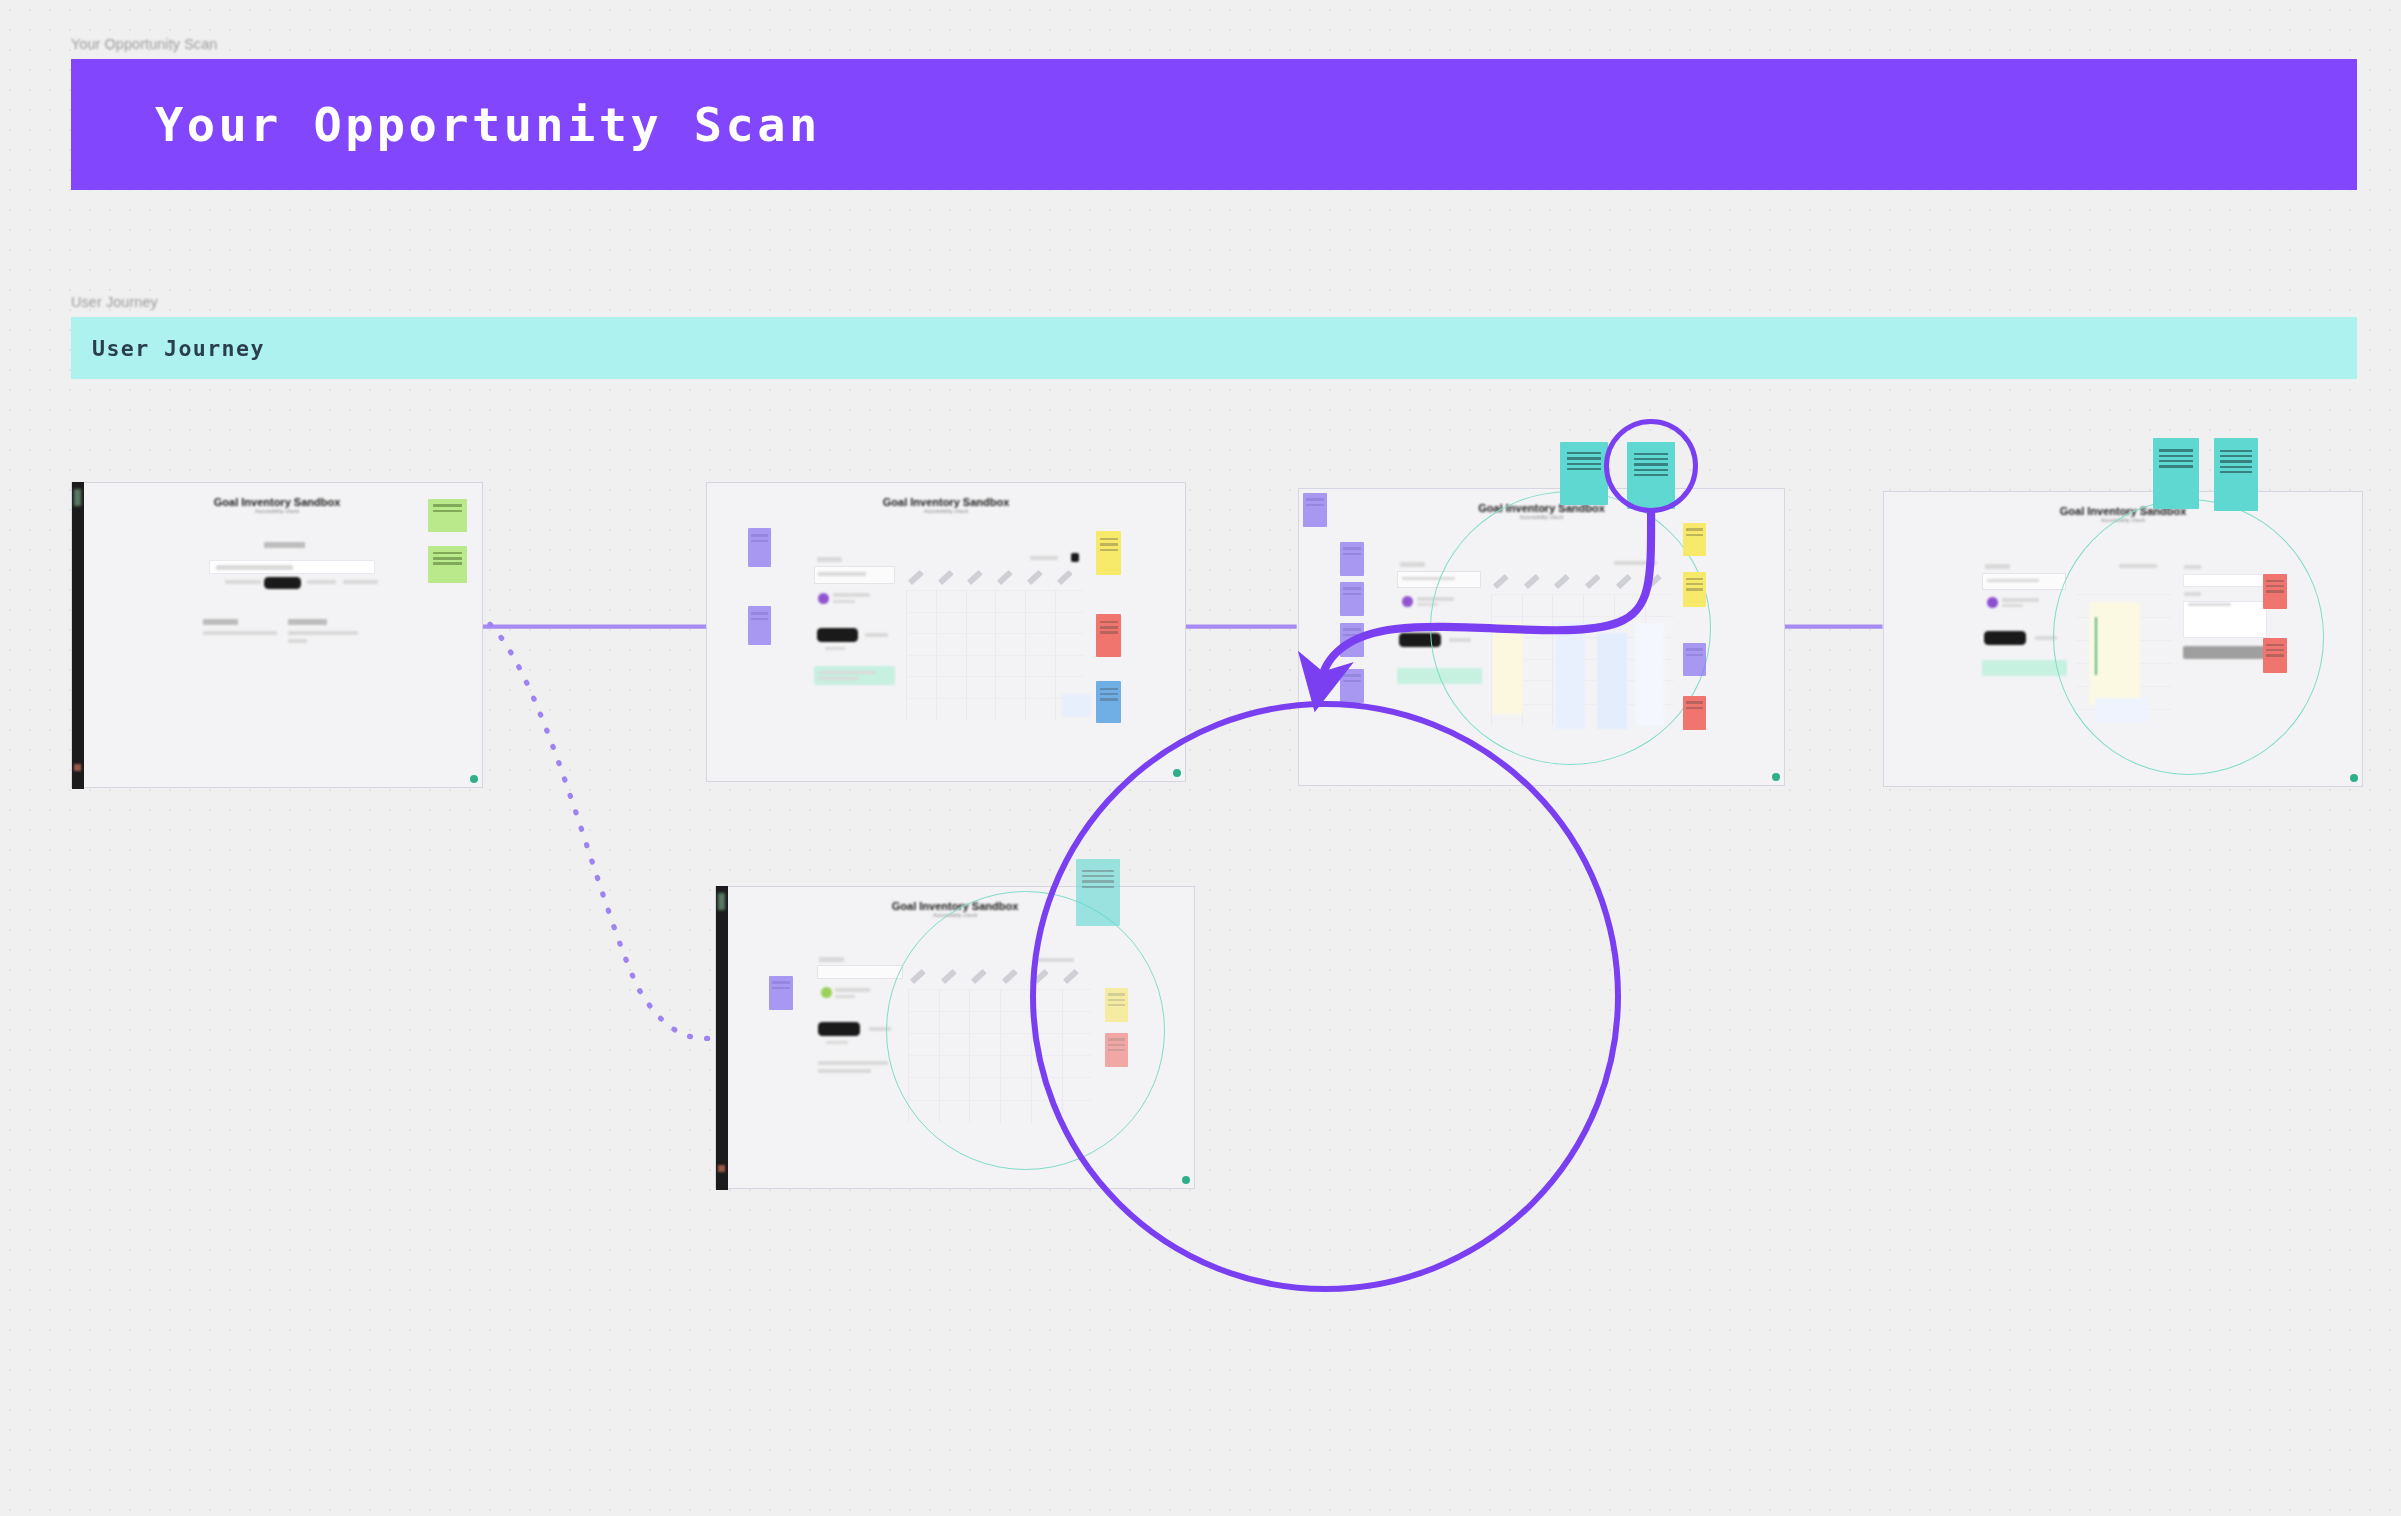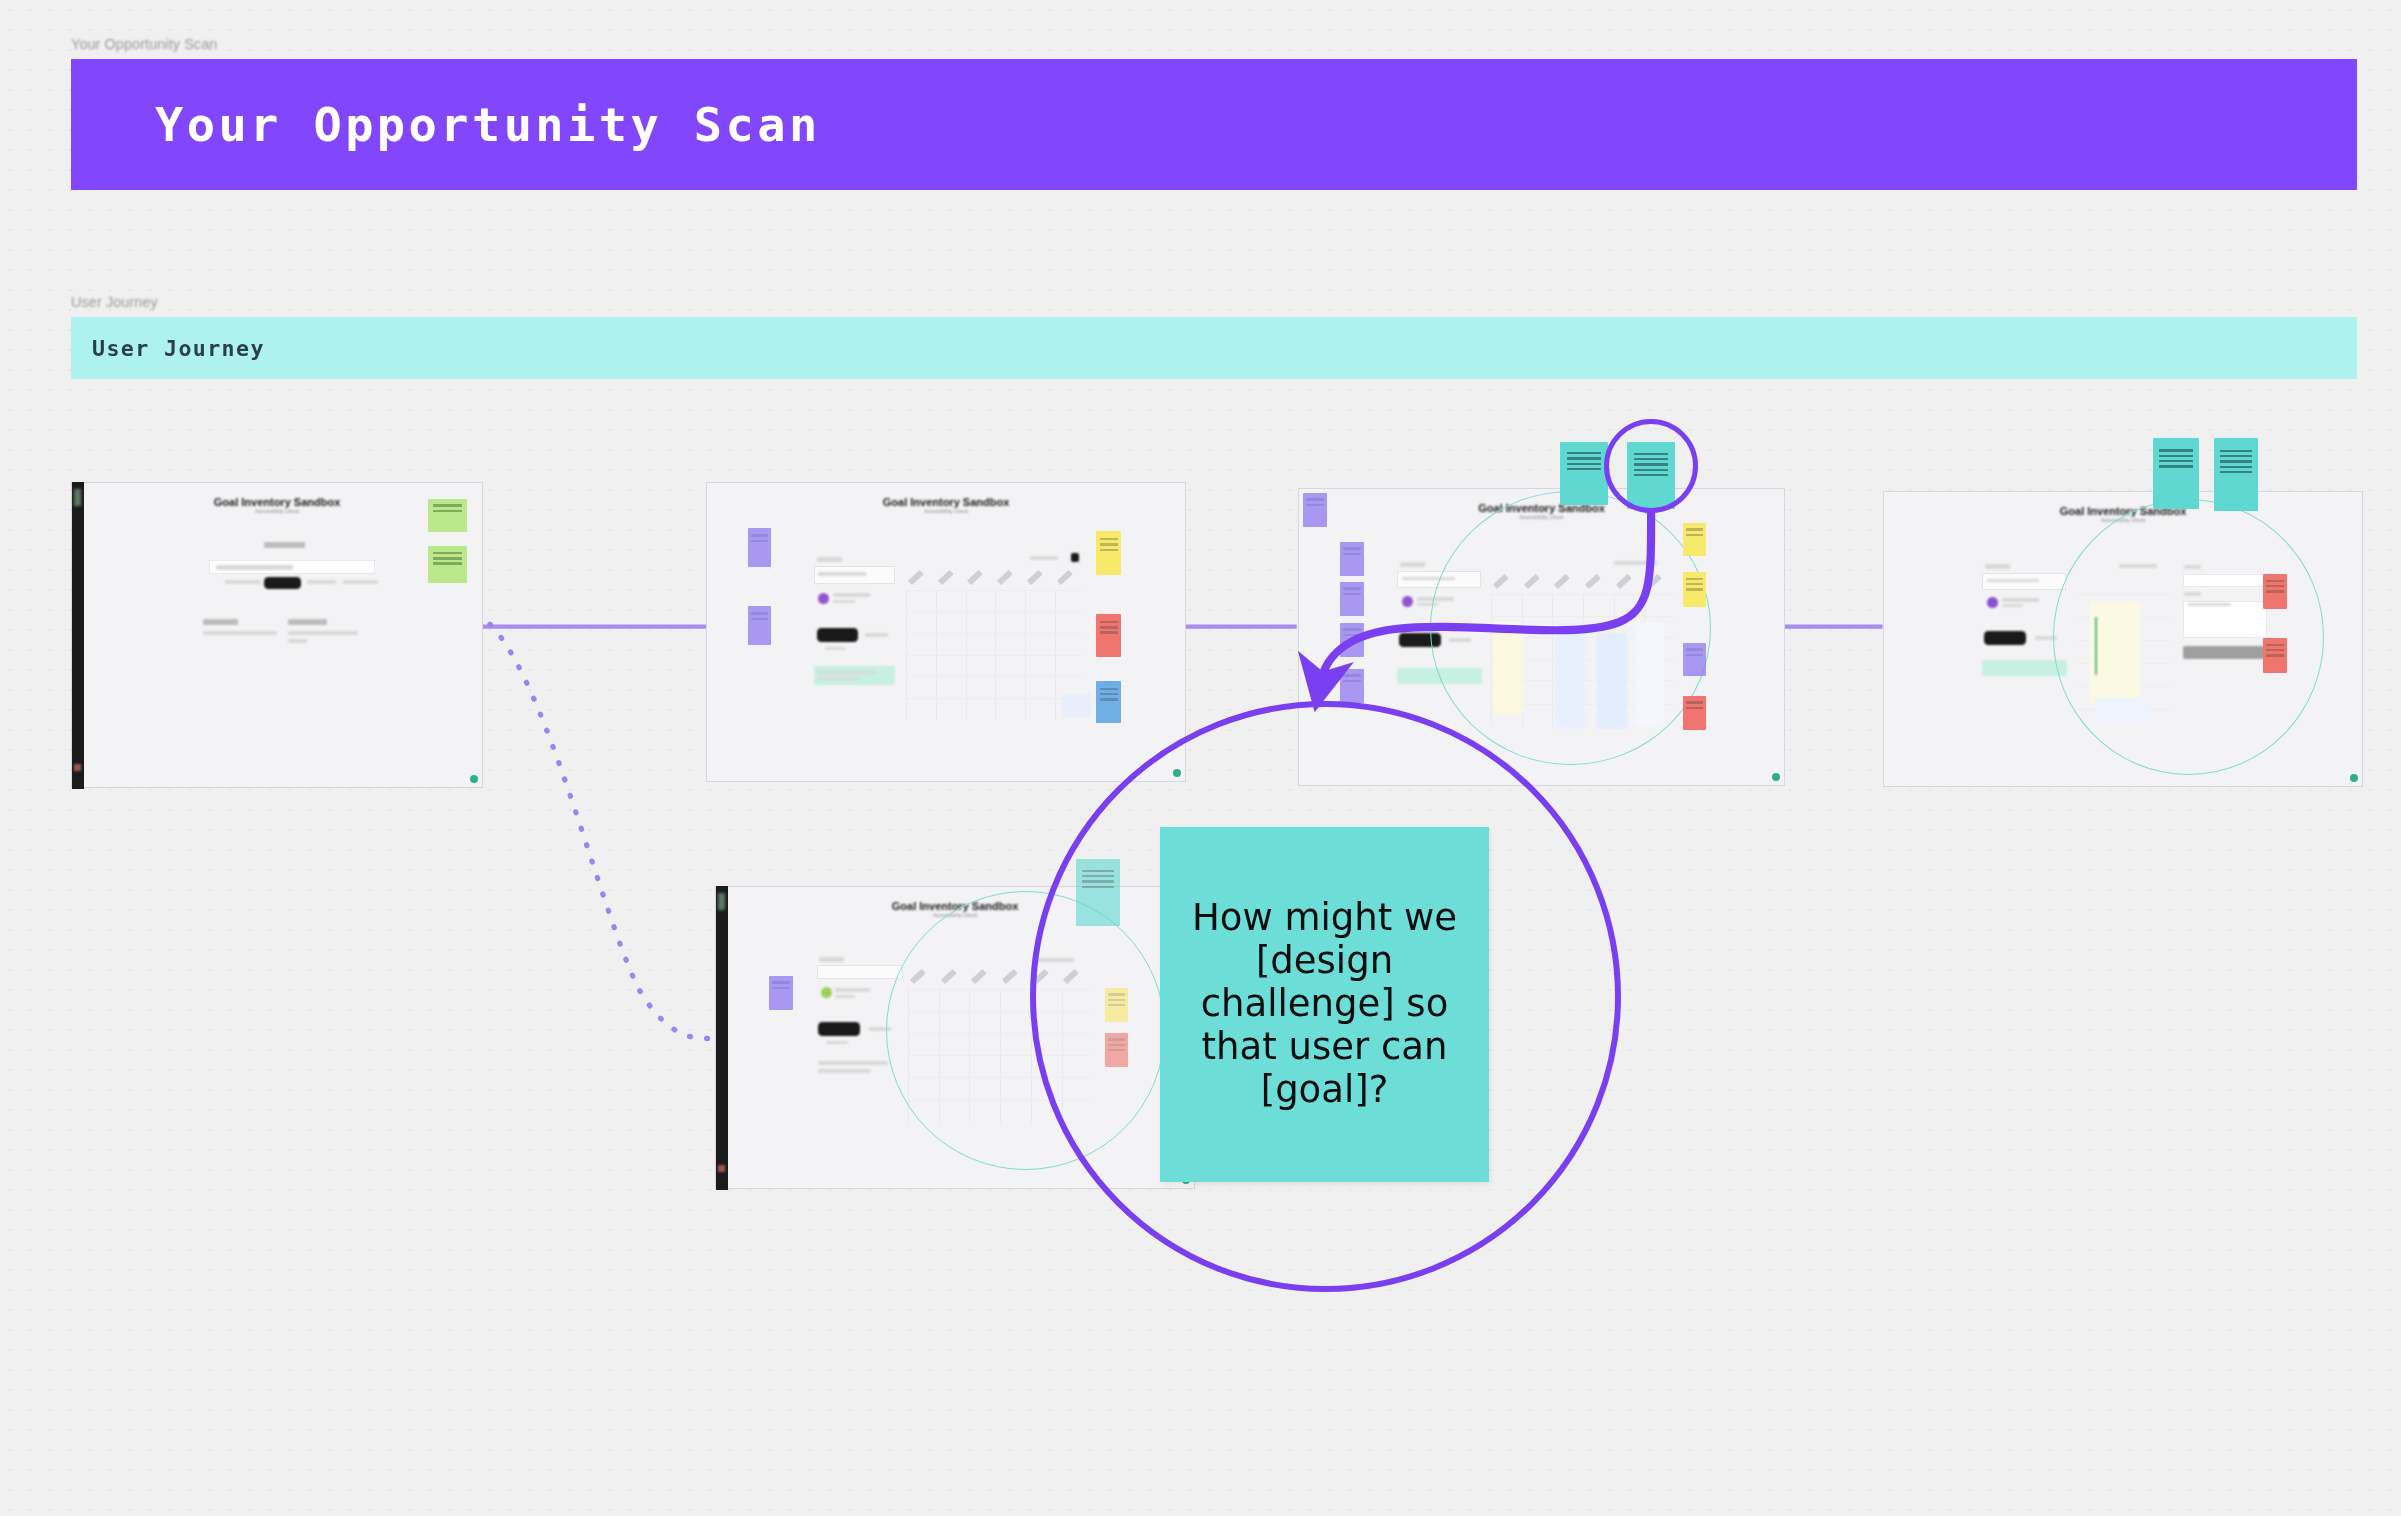--- a/index.html
+++ b/index.html
@@ -739,18 +739,15 @@
       </marker>
     </defs>
     <path d="M 3438 1068
              C 3438 1200 3440 1270 3370 1296
              C 3270 1334 3050 1292 2905 1310
              C 2800 1323 2760 1370 2750 1420" stroke="#7b3ff2" stroke-width="17" fill="none" stroke-linecap="round" marker-end="url(#arrowhead)"></path>
 
     <path d="M 3438 1066 L 3438 1090" stroke="#7b3ff2" stroke-width="15" fill="none" stroke-linecap="round"></path>
   </svg>
 
-  <div id="callout-sticky">
-    <div class="callout-text">How might we [design challenge] so that user can [goal]?</div>
-  </div>
 
 </div>
 
 
 </body></html>

